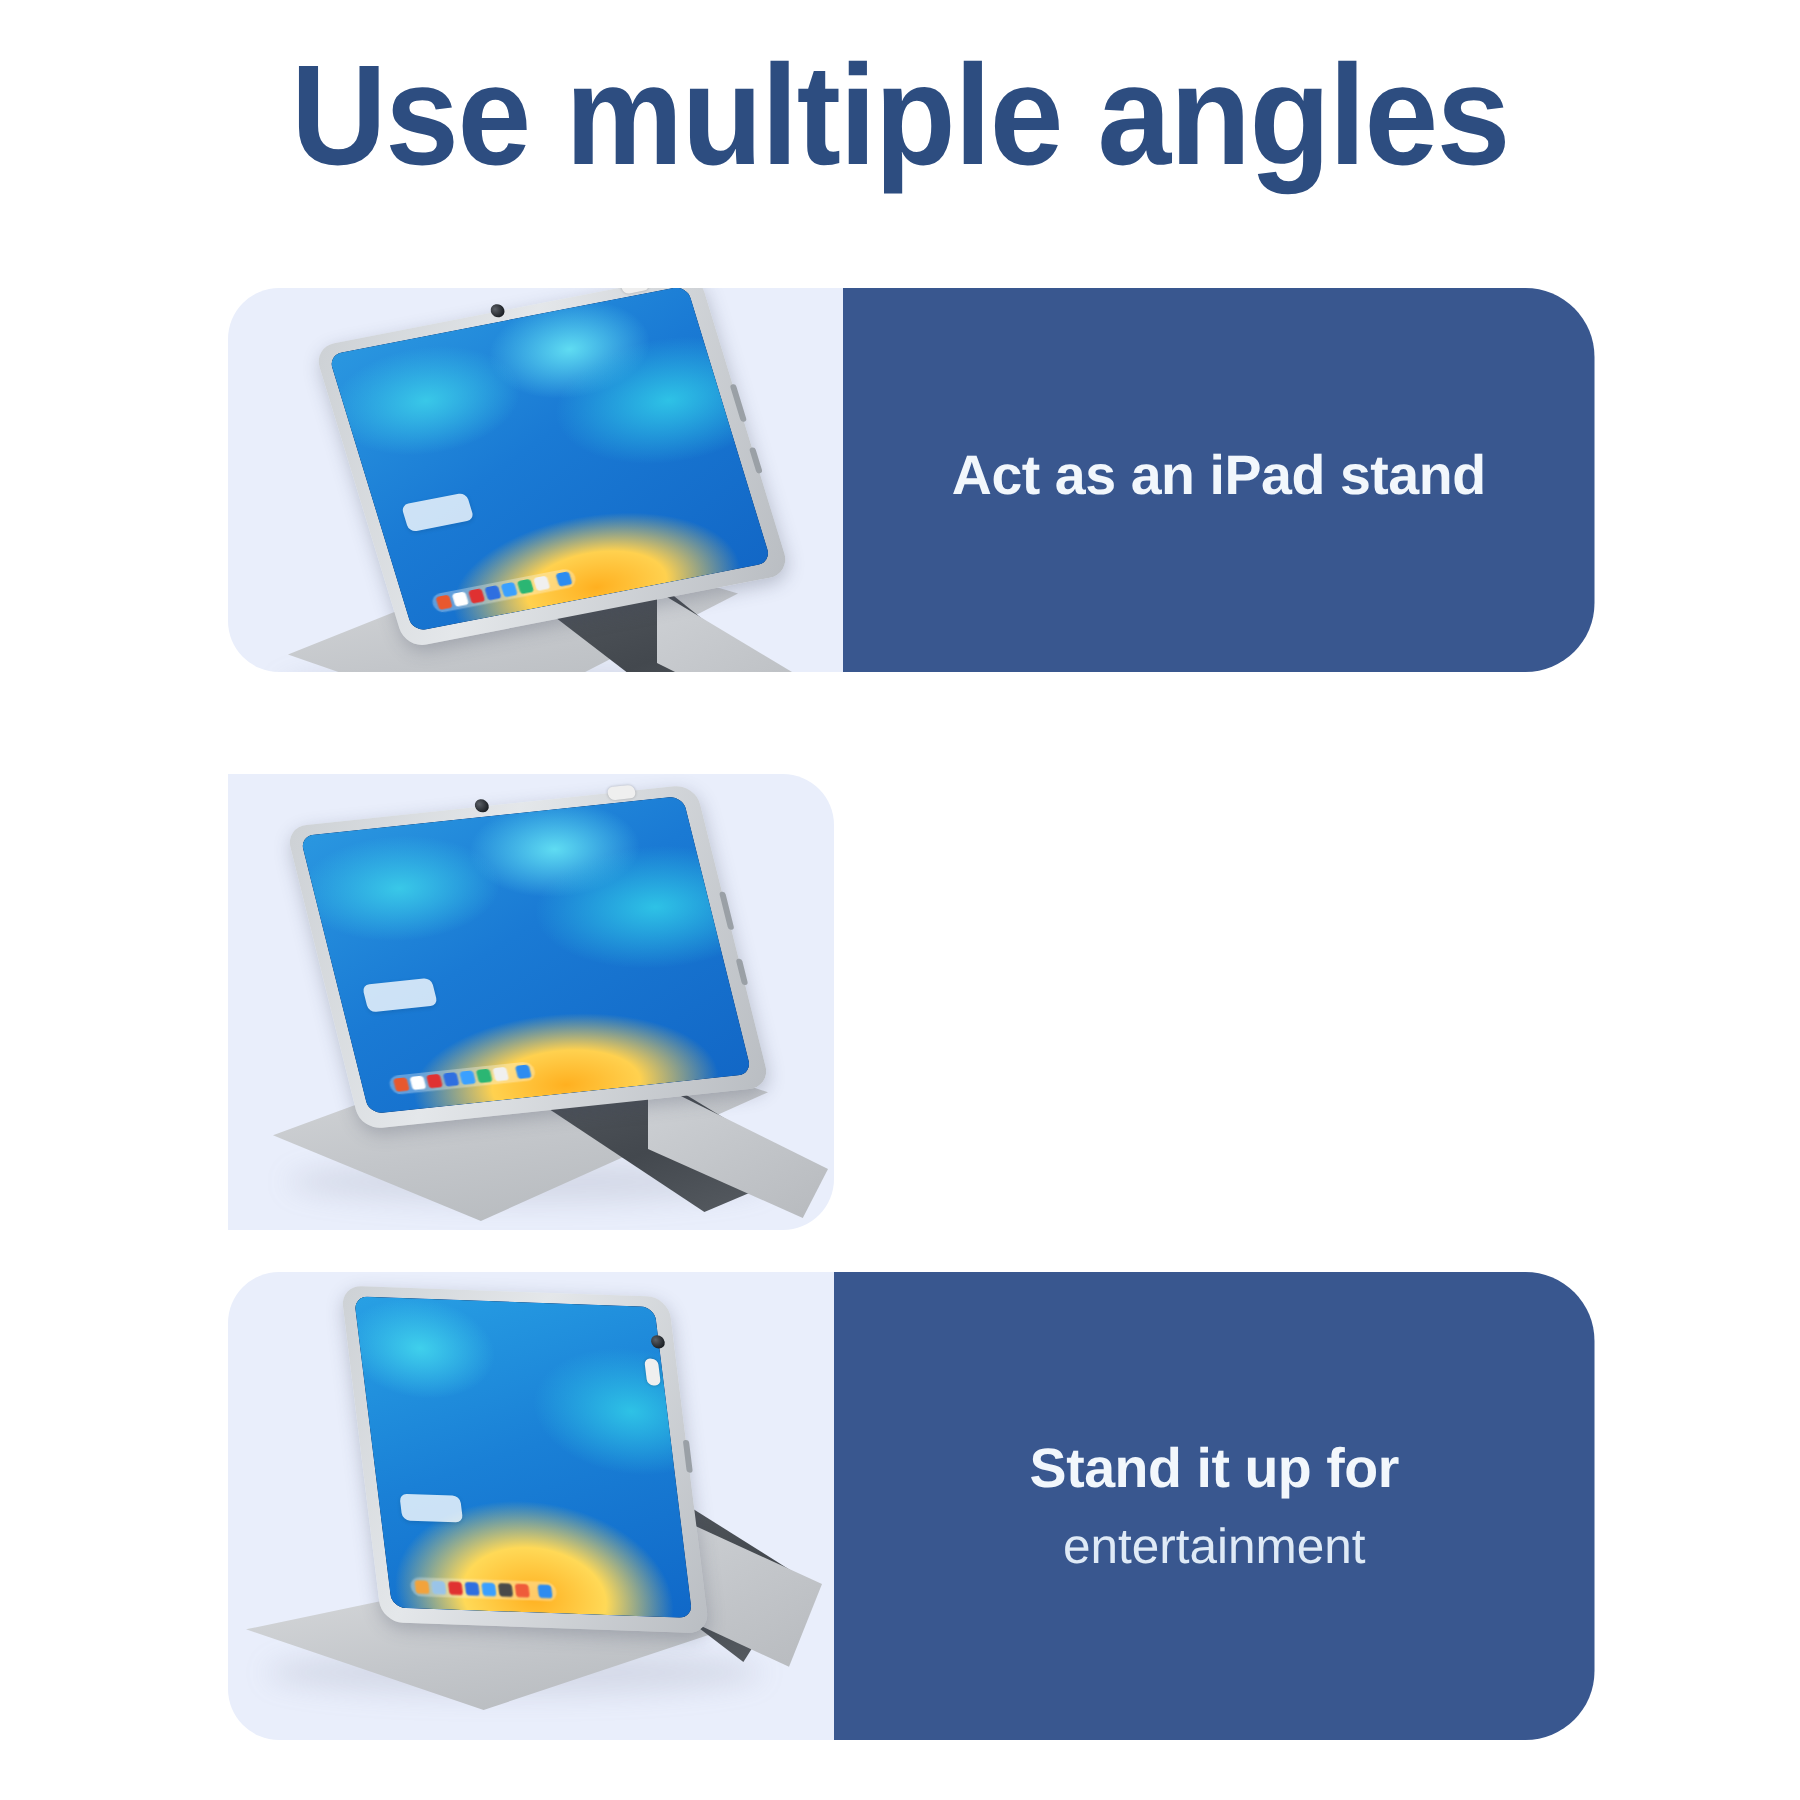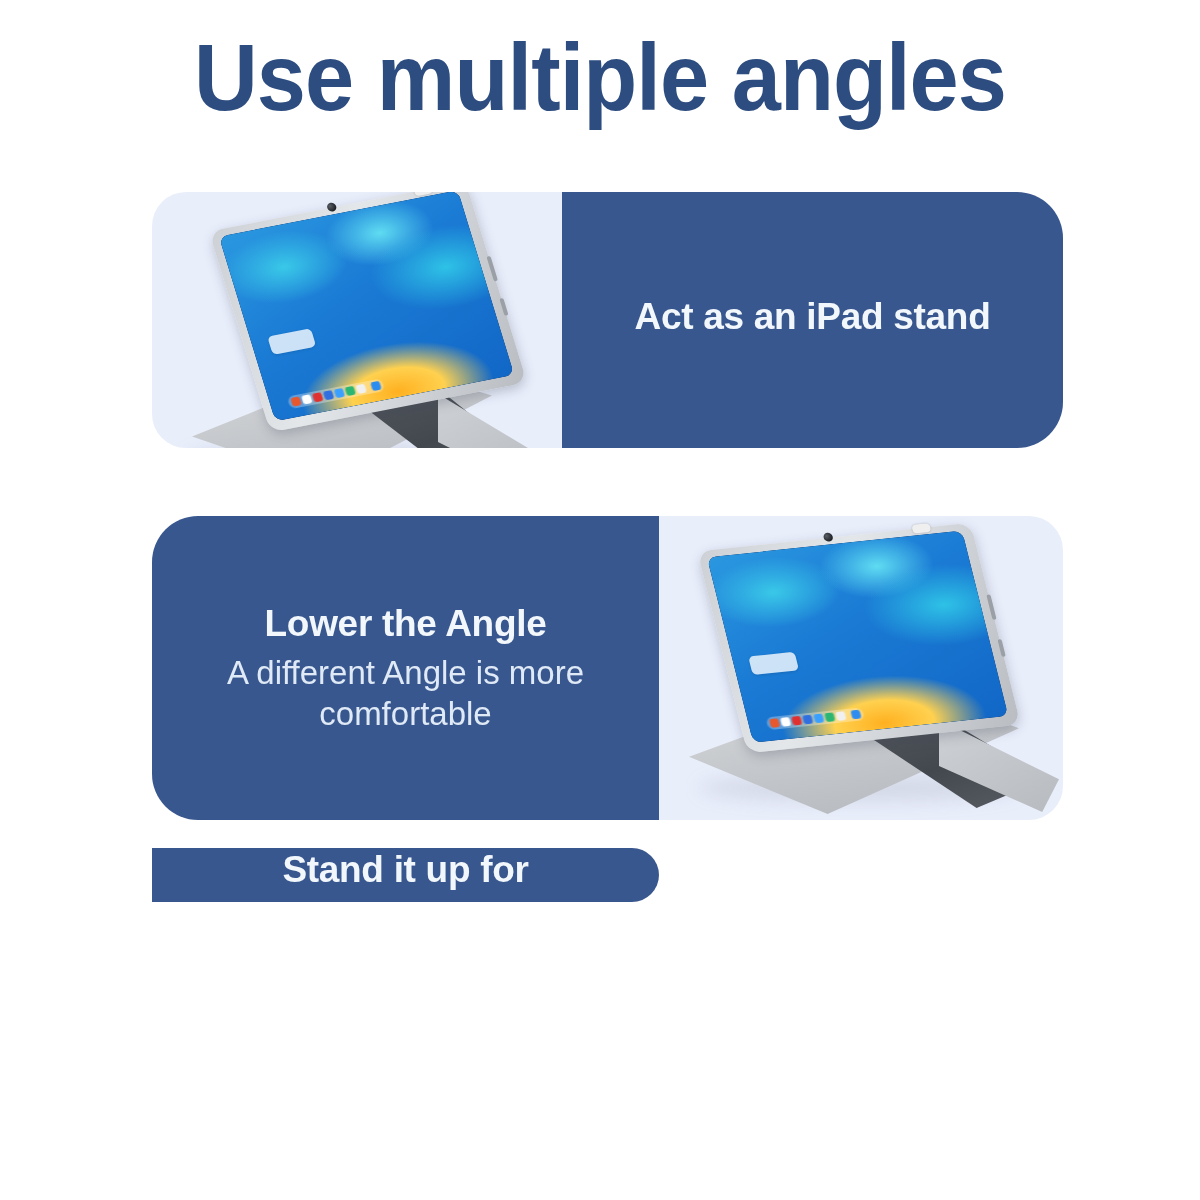--- a/index.html
+++ b/index.html
@@ -40,21 +40,21 @@
     width: 1200px;
     height: 1200px;
   }
   .row {
     position: absolute;
     display: flex;
     height: 256px;
   }
   .row-1 { left: 152px; top: 192px;  width: 911px; }
   .row-2 { left: 152px; top: 516px;  width: 911px; height: 304px; }
-  .row-3 { left: 152px; top: 848px;  width: 911px; height: 312px; flex-direction: column; }
+  .row-3 { left: 152px; top: 848px;  width: 911px; height: 312px; }
 
   
   .photo-panel {
     background: #e9eefb;
     position: relative;
     overflow: hidden;
   }
   .row-1 .photo-panel { width: 410px; border-radius: 34px 0 0 34px; }
   .row-2 .photo-panel { width: 404px; border-radius: 0 34px 34px 0; }
   .row-3 .photo-panel { width: 404px; border-radius: 34px 0 0 34px; }
@@ -244,25 +244,20 @@
       </div>
     </div>
 
     <div class="text-panel">
       <div class="card-title">Act as an iPad stand</div>
     </div>
   </div>
 
   <div class="row row-2">
 
-    <div class="text-panel">
-      <div class="card-title">Lower the Angle</div>
-      <div class="card-sub">A different Angle is more</div>
-      <div class="card-sub">comfortable</div>
-    </div>
 
     <div class="photo-panel">
       <div class="scene">
 
         <div class="shadow" style="left:40px; top:258px; width:320px; height:28px;"></div>
 
         <div class="folio-base" style="left:30px; top:168px; width:330px; height:130px;
                     clip-path: polygon(0% 56%, 60% 0%, 100% 34%, 42% 100%);"></div>
 
         <div class="folio-flap" style="left:206px; top:160px; width:180px; height:132px;
@@ -330,16 +325,17 @@
           </div>
           <div class="camera" style="right:12px; top:42px; width:9px; height:18px;"></div>
           <div class="lens" style="right:6px; top:26px;"></div>
           <div class="btn-side" style="right:-2px; top:96px; width:4px; height:22px;"></div>
         </div>
       </div>
     </div>
 
     <div class="text-panel">
       <div class="card-title">Stand it up for</div>
+      <div class="card-sub">entertainment</div>
     </div>
   </div>
 
 </div>
 
 </body></html>

